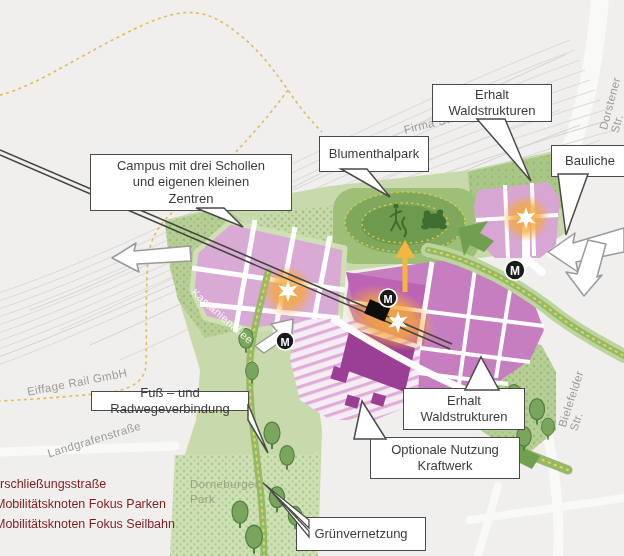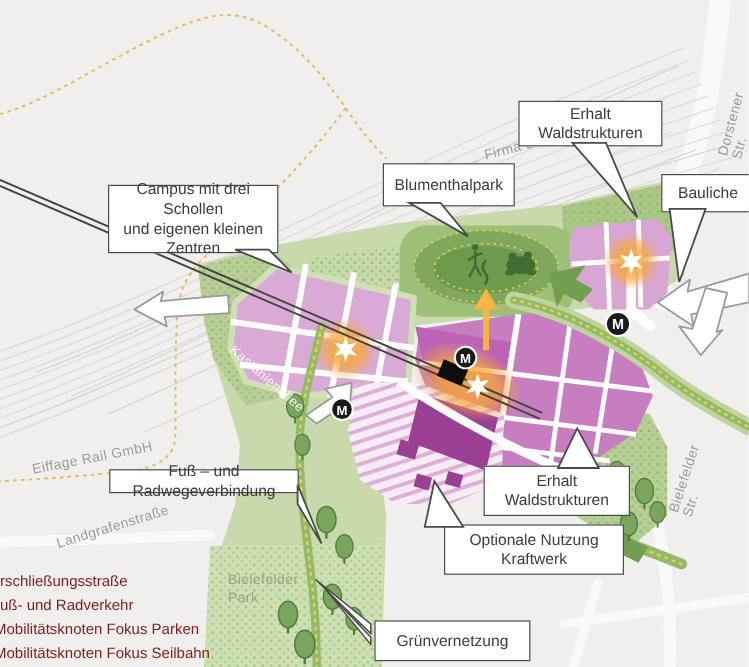--- a/index.html
+++ b/index.html
@@ -225,44 +225,43 @@
       </g>
     </g>
   </svg>
 
   <div class="maplabel" style="left:404px;top:124px;transform:rotate(-14deg);transform-origin:0 50%;">Firma Stadl</div>
   <div class="maplabel" style="left:597px;top:128px;transform:rotate(-75deg);transform-origin:0 0;">Dorstener Str.</div>
   <div class="maplabel" style="left:556px;top:425px;transform:rotate(-72deg);transform-origin:0 0;">Bielefelder Str.</div>
   <div class="maplabel" style="left:26px;top:386px;transform:rotate(-11deg);transform-origin:0 0;">Eiffage Rail GmbH</div>
   <div class="maplabel" style="left:46px;top:448px;transform:rotate(-17deg);transform-origin:0 0;">Landgrafenstraße</div>
   <div class="maplabel" style="left:197px;top:286px;transform:rotate(41deg);transform-origin:0 0;color:rgba(252,252,247,0.92);font-size:11px;">Kastanienallee</div>
-  <div class="maplabel" style="left:190px;top:477px;color:#97a287;line-height:1.3;">Bielefelder
+  <div class="maplabel" style="left:190px;top:477px;color:#97a287;line-height:1.3;">Dorneburger
 Park</div>
 
   <div class="legend">
     <div class="row">rschließungsstraße</div>
-    <div class="row">uß- und Radverkehr</div>
     <div class="row shift">Mobilitätsknoten Fokus Parken</div>
     <div class="row shift">Mobilitätsknoten Fokus Seilbahn</div>
   </div>
 
-  <div class="callout" style="left:90px;top:154px;width:142px;height:57px;">Campus mit drei Schollen
+  <div class="callout" style="left:90px;top:154px;width:202px;height:57px;">Campus mit drei Schollen
 und eigenen kleinen
 Zentren</div>
   <div class="callout" style="left:300px;top:136px;width:110px;height:36px;margin-left:19px;">Blumenthalpark</div>
   <div class="callout" style="left:432px;top:84px;width:120px;height:38px;">Erhalt
 Waldstrukturen</div>
   <div class="callout leftalign" style="left:551px;top:145px;width:110px;height:32px;">Bauliche</div>
   <div class="callout" style="left:91px;top:391px;width:158px;height:20px;">Fuß – und
 Radwegeverbindung</div>
   <div class="callout" style="left:403px;top:388px;width:122px;height:42px;">Erhalt
 Waldstrukturen</div>
   <div class="callout" style="left:340px;top:437px;width:150px;height:42px;margin-left:30px;">Optionale Nutzung
 Kraftwerk</div>
-  <div class="callout" style="left:312px;top:517px;width:130px;height:34px;">Grünvernetzung</div>
+  <div class="callout" style="left:296px;top:517px;width:130px;height:34px;">Grünvernetzung</div>
 
   <svg class="tails" width="624" height="556" viewBox="0 0 624 556">
     <polygon points="196,208 224,208 243,227"></polygon>
     <polygon points="341,169 367,169 390,197"></polygon>
     <polygon points="477,119 505,119 531,181"></polygon>
     <polygon points="558,174 588,174 566,235"></polygon>
     <polygon points="248,404 268,453 248,420"></polygon>
     <polygon points="465,390 499,390 481,357"></polygon>
     <polygon points="354,439 386,439 362,401"></polygon>
     <polygon points="309,520 263,483 309,528" style="stroke-width:1.2"></polygon>

